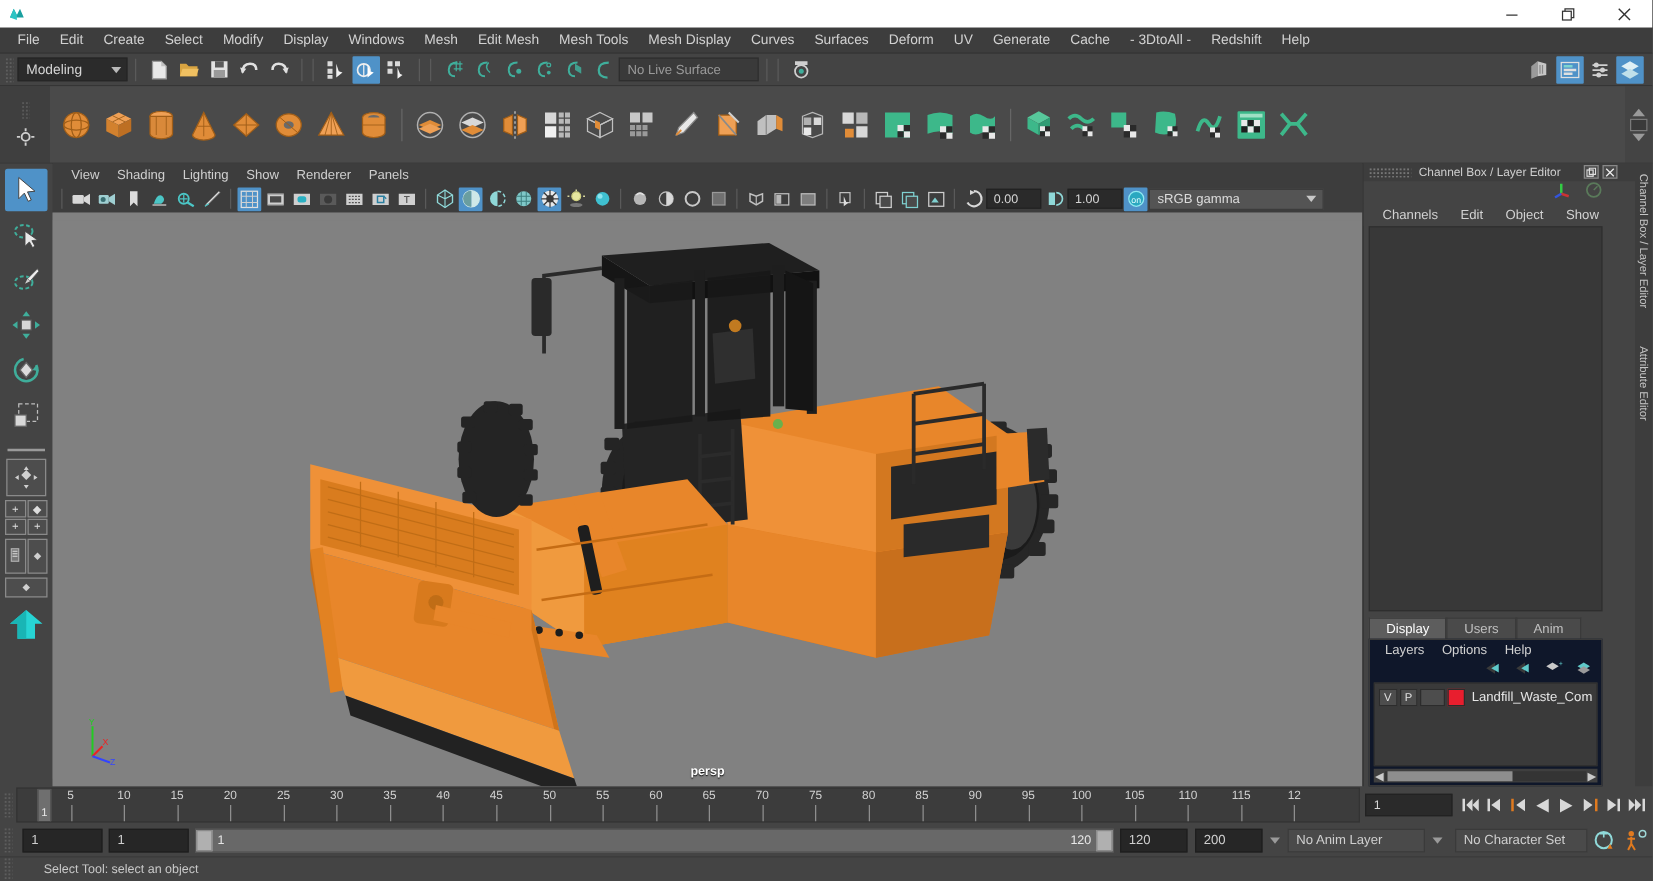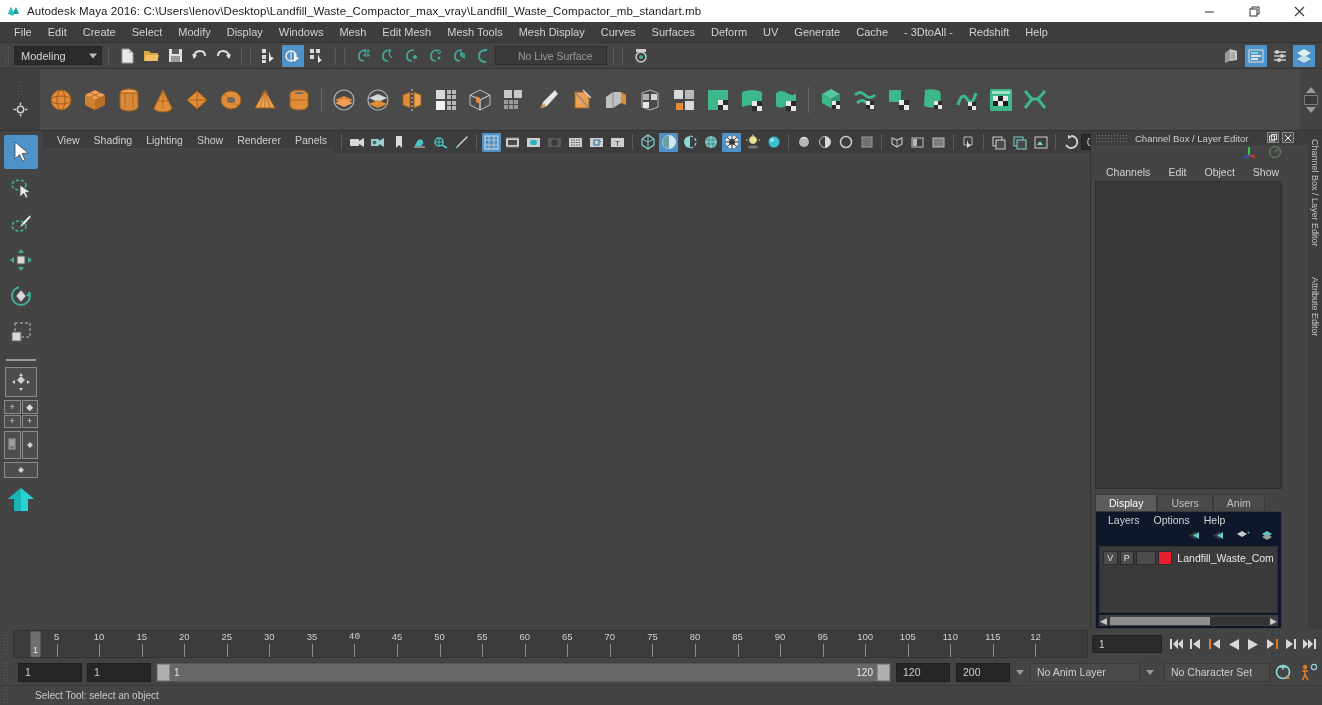--- a/index.html
+++ b/index.html
@@ -53,21 +53,21 @@
     width:0;height:0;border-left:4px solid transparent;border-right:4px solid transparent;border-top:5px solid #b9b9b9;
   }
   .sep-v{ width:1px;height:18px;background:#5a5a5a;margin:0 6px; flex:0 0 1px;}
   .sb-ico{
     width:22px;height:22px;display:flex;align-items:center;justify-content:center;
     margin:0 1px; border-radius:1px; flex:0 0 22px;
   }
   .sb-ico.on{ background:#4f92c8; }
   .livesurface{
     width:112px;height:19px;background:#3a3a3a;border:1px solid #2e2e2e;
-    display:flex;align-items:center;padding-left:22px;font-size:10.5px;color:#9a9a9a;
+    display:flex;align-items:center;padding-left:6px;font-size:10.5px;color:#9a9a9a;
   }
   .sb-right{ margin-left:auto; display:flex; align-items:center; padding-right:6px; }
 
   
   .shelf-wrap{ display:flex; flex:0 0 62px; background:#444; border-bottom:1px solid #333; }
   .shelf-left{ width:40px; display:flex; flex-direction:column; align-items:center; justify-content:center; background:#3f3f3f;}
   .shelf-left .minigrip{
     width:7px;height:14px;background-image:radial-gradient(#6a6a6a 1px,transparent 1px);
     background-size:3px 3px;opacity:.6;margin-bottom:6px;
   }
@@ -99,21 +99,21 @@
   .tool-btn.sel{ background:#4f92c8; }
   .tool-div{ width:30px;height:2px;background:#9a9a9a;margin:8px 0 6px;}
   .tool-sq{ width:32px;height:30px;border:1px solid #8a8a8a;background:#4d4d4d;display:flex;align-items:center;justify-content:center;margin-bottom:3px;}
   .tool-quad{ width:34px;height:28px;display:grid;grid-template-columns:1fr 1fr;grid-template-rows:1fr 1fr;gap:1px;margin-bottom:3px;}
   .tool-quad div{ border:1px solid #8a8a8a;background:#4d4d4d;display:flex;align-items:center;justify-content:center;font-size:9px;color:#ddd;}
   .tool-pair{ width:34px;height:28px;display:grid;grid-template-columns:1fr 1fr;gap:1px;margin-bottom:3px;}
   .tool-pair div{ border:1px solid #8a8a8a;background:#4d4d4d;display:flex;align-items:center;justify-content:center;}
   .tool-wide{ width:34px;height:16px;border:1px solid #8a8a8a;background:#4d4d4d;display:flex;align-items:center;justify-content:center;margin-bottom:3px;}
 
   
-  .vp-col{ flex:1; display:flex; flex-direction:row; min-width:0; background:#444; }
+  .vp-col{ flex:1; display:flex; flex-direction:column; min-width:0; background:#444; }
   .vp-menu{ height:17px;background:#3d3d3d;display:flex;align-items:center;padding-left:8px;flex:0 0 17px;}
   .vp-menu .mi{ font-size:10.5px;color:#cfcfcf;padding:1px 7px;}
   .vp-tools{ height:22px;background:#3d3d3d;display:flex;align-items:center;padding-left:3px;flex:0 0 22px;}
   .vi{ width:19px;height:19px;display:flex;align-items:center;justify-content:center;margin:0 1px;border-radius:1px;flex:0 0 19px;}
   .vi.on{ background:#4f92c8; }
   .vsep{ width:1px;height:16px;background:#5a5a5a;margin:0 4px;flex:0 0 1px;}
   .numfield{ width:44px;height:16px;background:#2a2a2a;border:1px solid #222;color:#d6d6d6;font-size:10px;display:flex;align-items:center;padding-left:5px;flex:0 0 44px;}
   .gammasel{
     width:140px;height:17px;background:#545454;border:1px solid #3c3c3c;color:#dcdcdc;font-size:10.5px;
     display:flex;align-items:center;padding-left:6px;position:relative;flex:0 0 140px;
@@ -194,21 +194,20 @@
 
 <div class="app">
 
   <div class="titlebar">
     <div class="tb-icon">
       <svg width="13" height="13" viewBox="0 0 13 13">
         <path d="M1 9 L4 2 L6.5 7 L9 2 L12 9 Z" fill="#1aa0a0"></path>
         <path d="M1 9 L4 2 L6.5 7 L6.5 11 Z" fill="#2ec4c4"></path>
       </svg>
     </div>
-    <div class="tb-title">Autodesk Maya 2016: C:\Users\lenov\Desktop\Landfill_Waste_Compactor_max_vray\Landfill_Waste_Compactor_mb_standart.mb</div>
     <div class="tb-controls">
       <div class="tb-btn">
         <svg width="11" height="11" viewBox="0 0 11 11">
             <line x1="1" y1="6" x2="10" y2="6" stroke="#333" stroke-width="1"></line>
           </svg>
       </div>
       <div class="tb-btn">
         <svg width="11" height="11" viewBox="0 0 11 11">
           <rect x="1" y="3" width="7" height="7" fill="none" stroke="#333" stroke-width="1"></rect>
           <path d="M3 3 L3 1 L10 1 L10 8 L8 8" fill="none" stroke="#333" stroke-width="1"></path>

